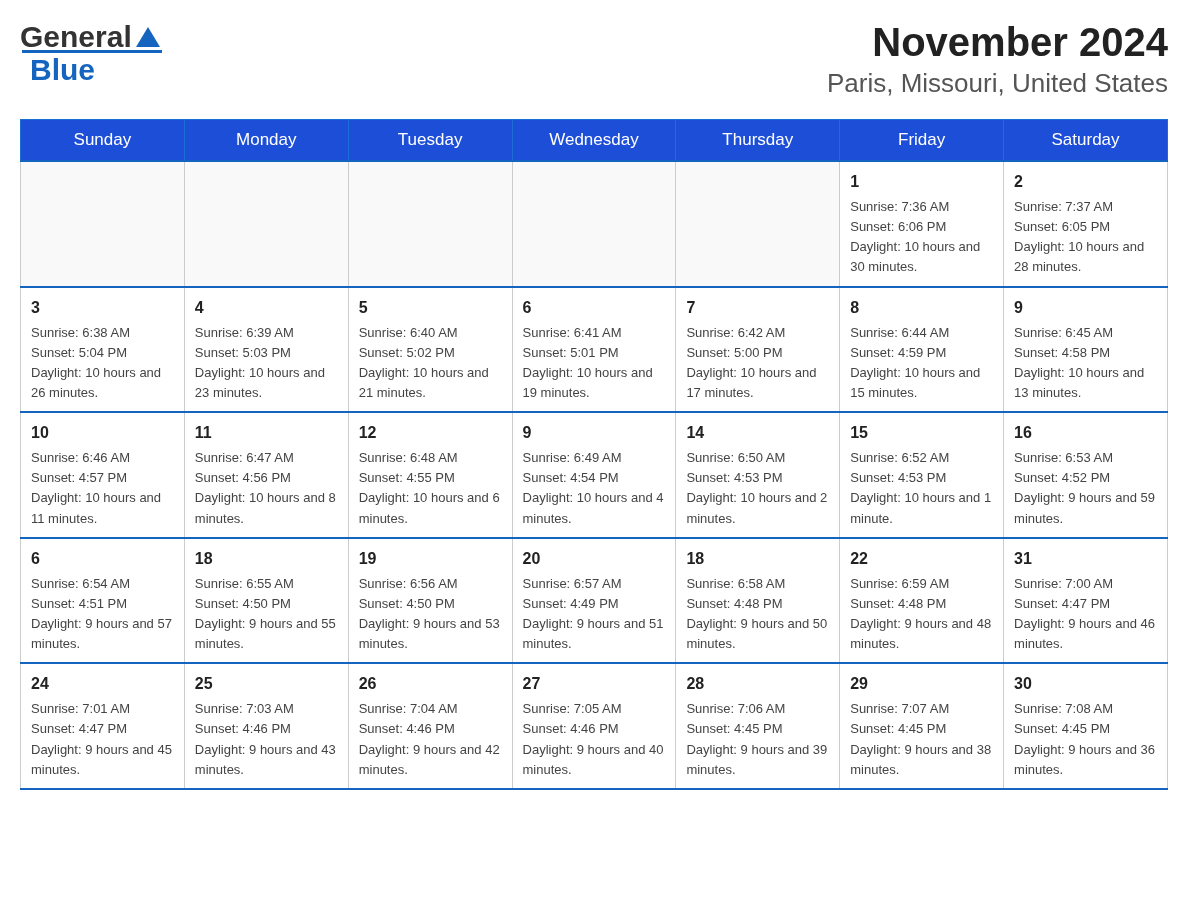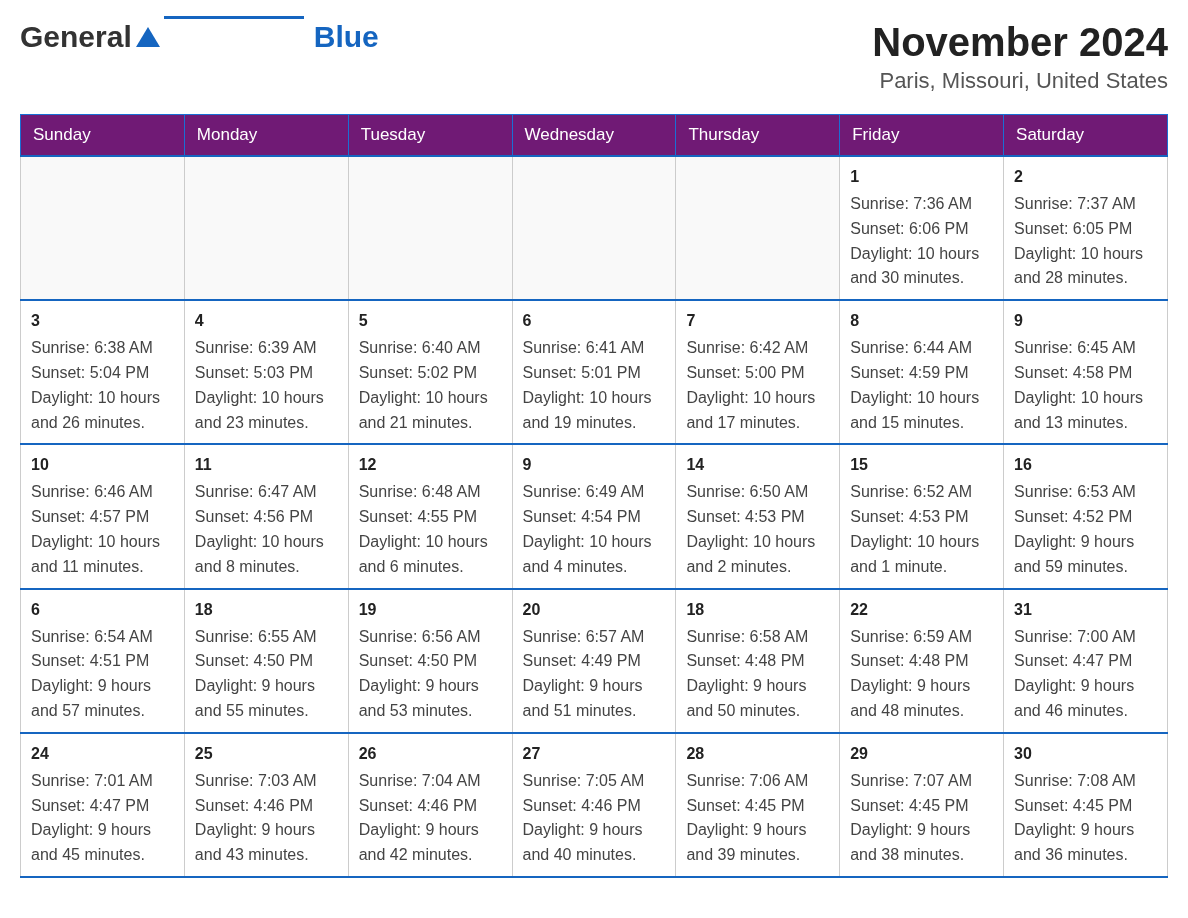--- a/index.html
+++ b/index.html
@@ -12,49 +12,49 @@
       padding: 20px;
     }
     .header {
       display: flex;
       justify-content: space-between;
       align-items: flex-start;
       margin-bottom: 20px;
     }
     .logo {
       display: flex;
-      flex-direction: row;
+      flex-direction: column;
       align-items: flex-start;
     }
     .title-section {
       text-align: right;
     }
     .month-title {
       font-size: 40px;
       font-weight: bold;
       color: #222;
       line-height: 1.1;
     }
     .location {
-      font-size: 22px;
+      font-size: 26px;
       color: #555;
       margin-top: 4px;
     }
     .calendar {
       width: 100%;
       border-collapse: collapse;
       border: 1px solid #1565c0;
     }
     .calendar th {
-      background-color: #701a75;
+      background-color: #1d4ed8;
       color: #fff;
       font-size: 17px;
       font-weight: normal;
       padding: 10px 12px;
-      text-align: left;
+      text-align: center;
       border: 1px solid #1a6fd4;
     }
     .calendar td {
       vertical-align: top;
       padding: 8px 10px;
       border: 1px solid #ccc;
       font-size: 13px;
       color: #333;
       width: 14.28%;
       min-height: 110px;
@@ -65,21 +65,21 @@
       border-bottom: 2px solid #1565c0;
     }
     .day-number {
       font-size: 16px;
       font-weight: bold;
       color: #222;
       display: block;
       margin-bottom: 3px;
     }
     .day-info {
-      font-size: 16px;
+      font-size: 13px;
       color: #444;
       line-height: 1.55;
     }
     .empty-cell {
       background: #f9f9f9;
     }
     .logo-row {
       display: flex;
       align-items: center;
     }

